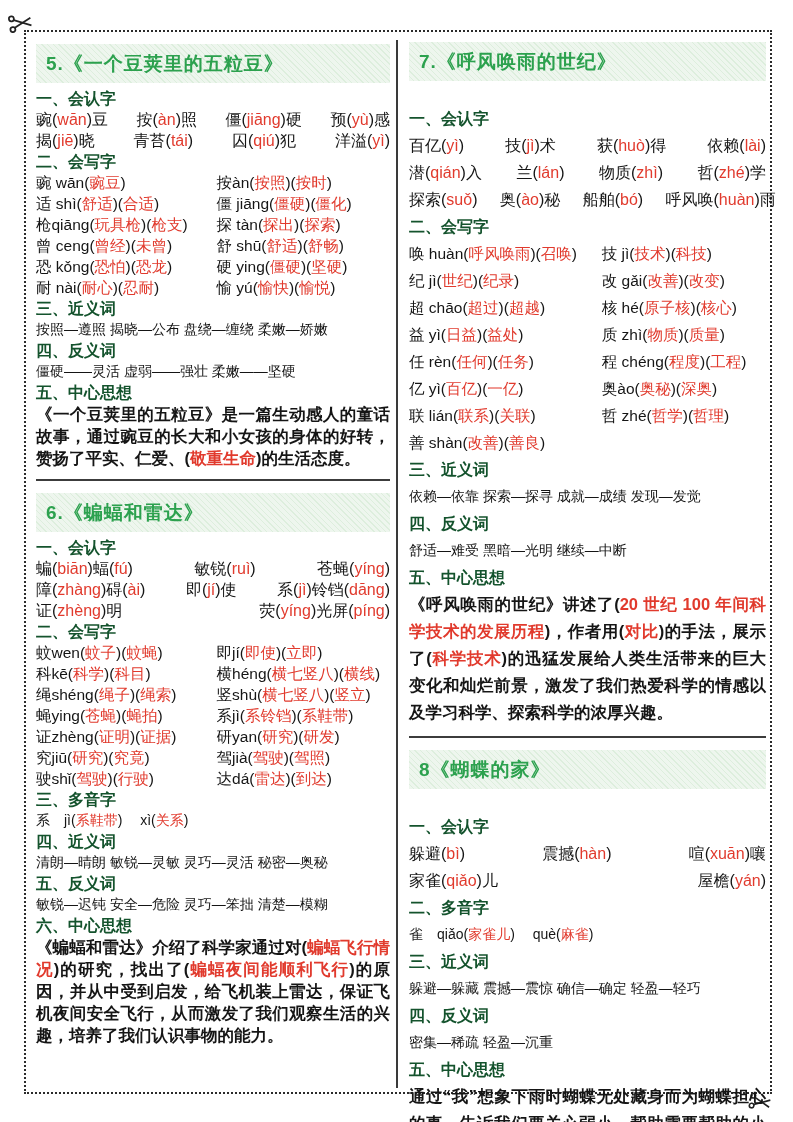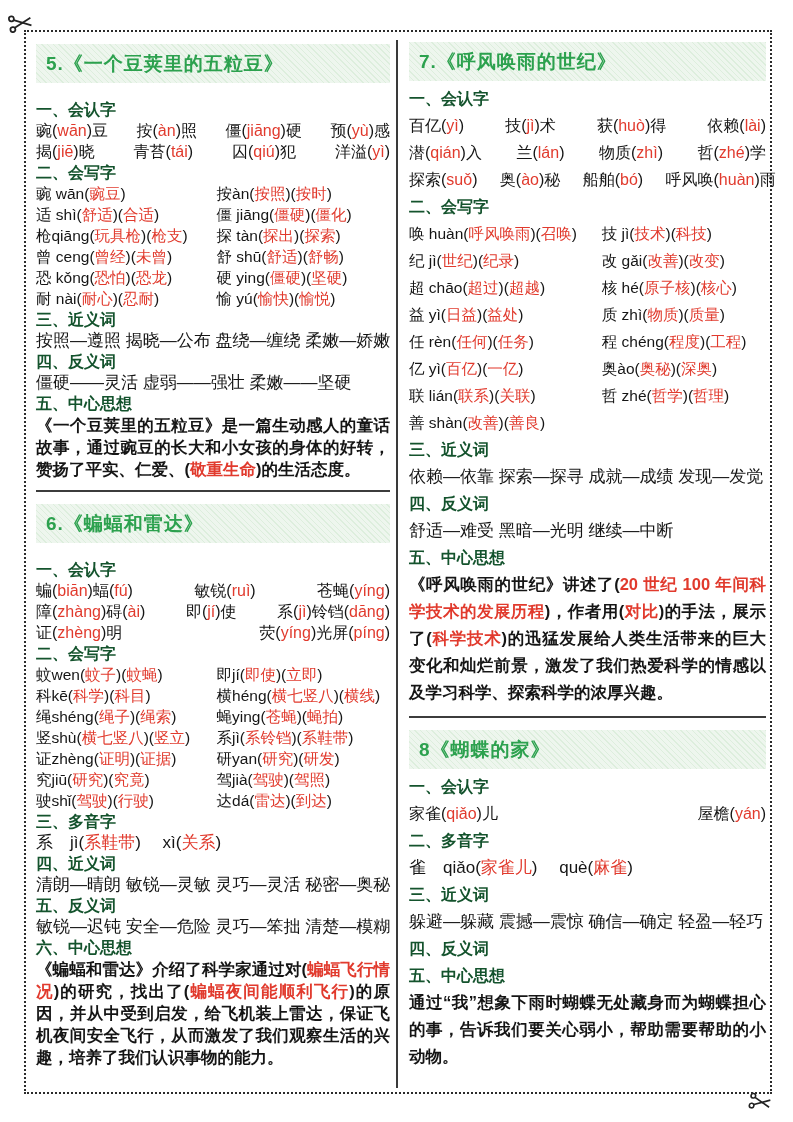--- a/index.html
+++ b/index.html
@@ -17,32 +17,32 @@
   .scissors{position:absolute;color:#222;}
   .scissors.tl{left:6px;top:10px;transform:rotate(-8deg);}
   .scissors.br{left:746px;top:1090px;transform:rotate(10deg);}
   .col{position:absolute;}
   .col-left{left:36px;top:44px;width:354px;line-height:21px;font-size:16px;}
   .col-right{left:409px;top:42px;width:357px;line-height:27px;font-size:16px;}
   .banner{
     background:
       repeating-linear-gradient(45deg,#eef6ee 0px,#eef6ee 3px,#ddeedd 3px,#ddeedd 4px);
     color:#2ca14e;font-weight:bold;font-size:19px;letter-spacing:1px;
-    padding:8px 10px;line-height:23px;margin-bottom:16px;
-  }
-  .col-right .banner{margin-bottom:4px;}
+    padding:8px 10px;line-height:23px;margin-bottom:5px;
+  }
+  .col-right .banner{margin-bottom:24px;}
   .h{color:#14532d;font-weight:bold;}
   .r{color:#e13a2d;}
   .line{display:flex;column-gap:1.5em;white-space:nowrap;justify-content:space-between;}
   .line.spread{justify-content:space-between;column-gap:0;text-align:right;}
   .col-right .line{column-gap:1.4em;}
   .pairs{display:grid;grid-template-columns:51% 49%;}
   .col-right .pairs{grid-template-columns:54% 46%;}
   .cell{white-space:nowrap;font-size:15.5px;}
-  .txt{white-space:nowrap;font-size:17px;}
+  .txt{white-space:nowrap;font-size:14px;}
   .para{line-height:22px;font-size:16.5px;text-align:justify;font-weight:bold;}
   .col-right .para{line-height:27px;}
   .secline{border:none;border-top:2px solid #3c3c3c;margin:10px 0 12px 0;}
 </style>
 </head>
 <body>
 
 <div class="page">
   <span class="scissors tl">
     <svg width="30" height="26" viewBox="0 0 24 24" fill="none" stroke="#222" stroke-width="1.6">
@@ -118,22 +118,22 @@
           <span><span>证(</span><span class="r">zhèng</span><span>)明</span></span>
           <span><span>荧(</span><span class="r">yíng</span><span>)光屏(</span><span class="r">píng</span><span>)</span></span>
         </div>
         <div class="h">二、会写字</div>
         <div class="pairs">
           <div class="cell"><span>蚊wen(</span><span class="r">蚊子</span><span>)(</span><span class="r">蚊蝇</span><span>)</span></div>
           <div class="cell"><span>即jí(</span><span class="r">即使</span><span>)(</span><span class="r">立即</span><span>)</span></div>
           <div class="cell"><span>科kē(</span><span class="r">科学</span><span>)(</span><span class="r">科目</span><span>)</span></div>
           <div class="cell"><span>横héng(</span><span class="r">横七竖八</span><span>)(</span><span class="r">横线</span><span>)</span></div>
           <div class="cell"><span>绳shéng(</span><span class="r">绳子</span><span>)(</span><span class="r">绳索</span><span>)</span></div>
+          <div class="cell"><span>竖shù(</span><span class="r">横七竖八</span><span>)(</span><span class="r">竖立</span><span>)</span></div>
           <div class="cell"><span>蝇ying(</span><span class="r">苍蝇</span><span>)(</span><span class="r">蝇拍</span><span>)</span></div>
-          <div class="cell"><span>竖shù(</span><span class="r">横七竖八</span><span>)(</span><span class="r">竖立</span><span>)</span></div>
           <div class="cell"><span>系jì(</span><span class="r">系铃铛</span><span>)(</span><span class="r">系鞋带</span><span>)</span></div>
           <div class="cell"><span>证zhèng(</span><span class="r">证明</span><span>)(</span><span class="r">证据</span><span>)</span></div>
           <div class="cell"><span>研yan(</span><span class="r">研究</span><span>)(</span><span class="r">研发</span><span>)</span></div>
           <div class="cell"><span>究jiū(</span><span class="r">研究</span><span>)(</span><span class="r">究竟</span><span>)</span></div>
           <div class="cell"><span>驾jià(</span><span class="r">驾驶</span><span>)(</span><span class="r">驾照</span><span>)</span></div>
           <div class="cell"><span>驶shǐ(</span><span class="r">驾驶</span><span>)(</span><span class="r">行驶</span><span>)</span></div>
           <div class="cell"><span>达dá(</span><span class="r">雷达</span><span>)(</span><span class="r">到达</span><span>)</span></div>
         </div>
         <div class="h">三、多音字</div>
         <div class="txt"><span>系　jì(</span><span class="r">系鞋带</span><span>)　 xì(</span><span class="r">关系</span><span>)</span></div>
@@ -190,26 +190,32 @@
         <div class="txt"><span>依赖—依靠 探索—探寻 成就—成绩 发现—发觉</span></div>
         <div class="h">四、反义词</div>
         <div class="txt"><span>舒适—难受 黑暗—光明 继续—中断</span></div>
         <div class="h">五、中心思想</div>
         <div class="para"><span>《呼风唤雨的世纪》讲述了(</span><span class="r">20 世纪 100 年间科学技术的发展历程</span><span>)，作者用(</span><span class="r">对比</span><span>)的手法，展示了(</span><span class="r">科学技术</span><span>)的迅猛发展给人类生活带来的巨大变化和灿烂前景，激发了我们热爱科学的情感以及学习科学、探索科学的浓厚兴趣。</span></div>
       </div>
       <div class="secline"></div>
       <div class="sec">
         <div class="banner">8《蝴蝶的家》</div>
         <div class="h">一、会认字</div>
+        <div class="line spread">
+          <span><span>躲避(</span><span class="r">bì</span><span>)</span></span>
+          <span><span>震撼(</span><span class="r">hàn</span><span>)</span></span>
+          <span><span>喧(</span><span class="r">xuān</span><span>)嚷</span></span>
+        </div>
         <div class="line">
           <span><span>家雀(</span><span class="r">qiǎo</span><span>)儿</span></span>
           <span><span>屋檐(</span><span class="r">yán</span><span>)</span></span>
         </div>
         <div class="h">二、多音字</div>
         <div class="txt"><span>雀　qiǎo(</span><span class="r">家雀儿</span><span>)　 què(</span><span class="r">麻雀</span><span>)</span></div>
         <div class="h">三、近义词</div>
         <div class="txt"><span>躲避—躲藏 震撼—震惊 确信—确定 轻盈—轻巧</span></div>
         <div class="h">四、反义词</div>
+        <div class="txt"><span>密集—稀疏 轻盈—沉重</span></div>
         <div class="h">五、中心思想</div>
         <div class="para"><span>通过“我”想象下雨时蝴蝶无处藏身而为蝴蝶担心的事，告诉我们要关心弱小，帮助需要帮助的小动物。</span></div>
       </div>
     </div>
 </div>
 
 </body></html>

